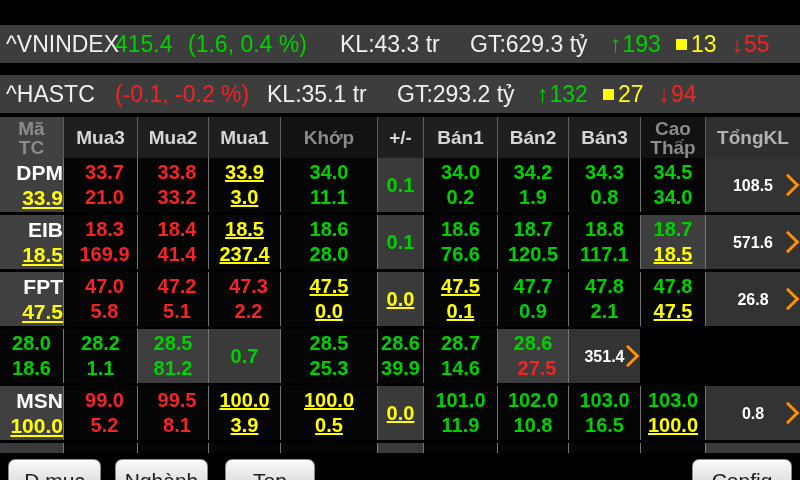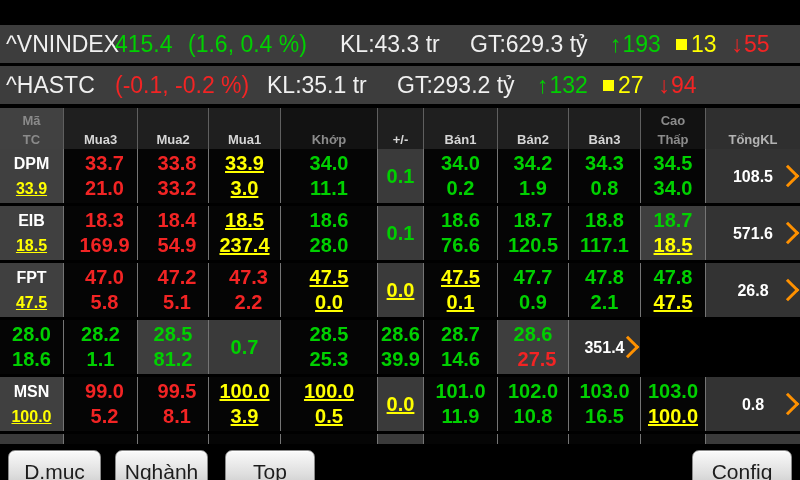--- a/index.html
+++ b/index.html
@@ -3,58 +3,58 @@
 <meta charset="utf-8">
 <style>
   html,body{margin:0;padding:0;background:#000;}
   body{font-family:"Liberation Sans", sans-serif;}
   .app{position:relative;width:800px;height:480px;background:#000;overflow:hidden;}
 
   
   .index-bar{height:38px;background:#3d3d3d;display:flex;align-items:center;
              font-size:23px;color:#e8e8e8;white-space:nowrap;}
   .bar1{margin-top:25px;}
-  .bar2{margin-top:3px;}
+  .bar2{margin-top:12px;}
   .idx-name{width:109px;padding-left:6px;color:#f0f0f0;}
   .idx-val{width:73px;}
   .idx-chg{width:152px;}
   .idx-kl{width:130px;color:#f0f0f0;}
   .idx-gt{width:140px;color:#f0f0f0;}
   .index-bar.up .idx-val,.index-bar.up .idx-chg{color:var(--green);}
   .index-bar.down .idx-val,.index-bar.down .idx-chg{color:var(--red);}
   .counters{display:flex;align-items:center;}
   .cnt{display:flex;align-items:center;margin-right:15px;}
   .cnt-up{color:var(--green);}
   .cnt-flat{color:var(--yellow);}
   .cnt-down{color:var(--red);}
   .arr{font-weight:bold;margin-right:1px;}
   .sq{display:inline-block;width:11px;height:11px;background:var(--yellow);margin-right:4px;}
 
   
   .thead,.row{display:grid;grid-template-columns:63px 74px 71px 72px 97px 46px 74px 71px 72px 65px 95px;}
   .thead{margin-top:4px;height:41px;}
   .hcell{background:#1f1f1f;border-left:1px solid #5f5f5f;display:flex;flex-direction:column;
-         justify-content:flex-end;align-items:center;font-weight:bold;font-size:13px;
+         justify-content:center;align-items:center;font-weight:bold;font-size:19px;
          line-height:19px;color:#d6d6d6;box-sizing:border-box;}
   .hcell:first-child{border-left:none;}
   .hcell.dark{background:#121212;}
   .hcell.dim{color:#8b8b8b;}
   .hcell.mid{color:#b3b3b3;}
   .hcell.col-matc{background:#414141;}
   .hcell.col-tongkl{background:#2f2f2f;}
 
   .row{height:54px;margin-bottom:3px;}
   .row.partial{height:10px;margin-bottom:0;overflow:hidden;}
   .cell{background:#050505;border-left:1px solid #757575;box-sizing:border-box;position:relative;
         display:flex;flex-direction:column;justify-content:center;align-items:center;
         font-weight:bold;font-size:20px;line-height:25px;}
   .cell:first-child{border-left:none;}
   .cell.plain{background:#3a3a3a;}
   .cell.hl{background:#3e3e3e;}
-  .cell.sym{background:#404040;font-size:16px;}
+  .cell.sym{background:#404040;font-size:21px;align-items:flex-end;}
   .cell.total{background:#333333;font-size:16px;color:#fff;}
   .c-g{color:var(--green);}
   .c-r{color:var(--red);margin-left:8px;}
   .c-y{color:var(--yellow);text-decoration:underline;}
   .c-w{color:#ffffff;}
   .chev{position:absolute;right:4px;top:50%;width:13px;height:13px;margin-top:-8px;
         border-top:3px solid var(--orange);border-right:3px solid var(--orange);
         transform:rotate(45deg);}
 
   
@@ -205,21 +205,21 @@
           <div class="cell sym col-matc">
             <span class="c-w">EIB</span>
             <span class="c-y">18.5</span>
           </div>
           <div class="cell col-mua3">
             <span class="c-r">18.3</span>
             <span class="c-r">169.9</span>
           </div>
           <div class="cell col-mua2">
             <span class="c-r">18.4</span>
-            <span class="c-r">54.9</span>
+            <span class="c-r">41.4</span>
           </div>
           <div class="cell col-mua1">
             <span class="c-y">18.5</span>
             <span class="c-y">237.4</span>
           </div>
           <div class="cell col-khop">
             <span class="c-g">18.6</span>
             <span class="c-g">28.0</span>
           </div>
           <div class="cell col-delta plain">

